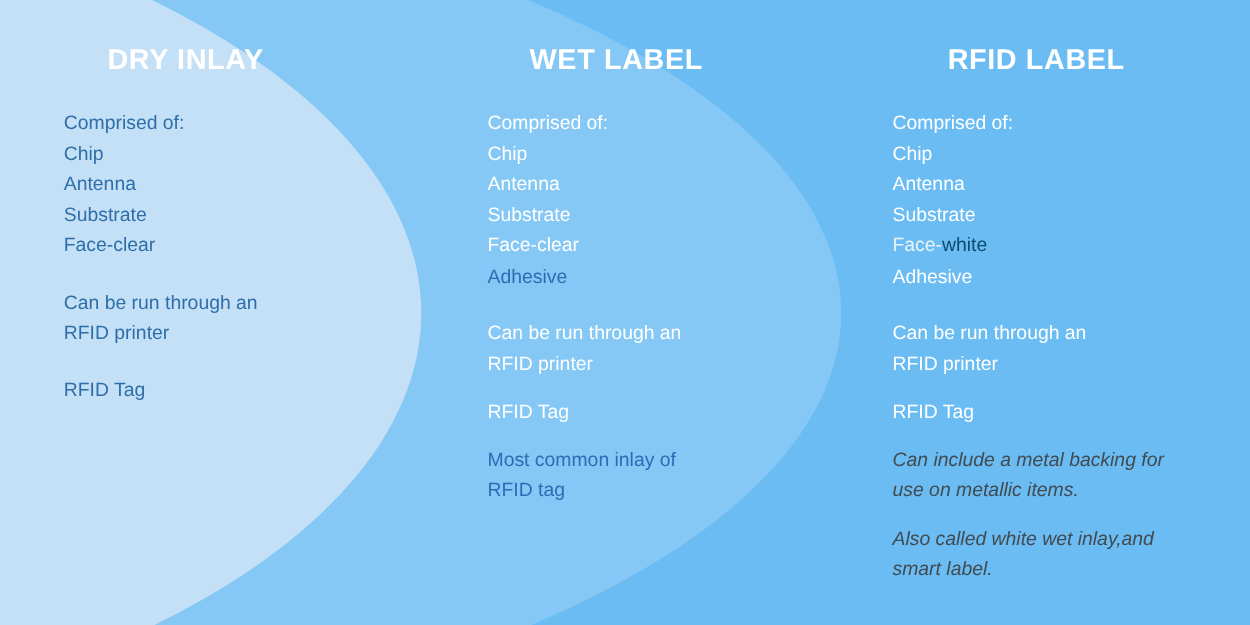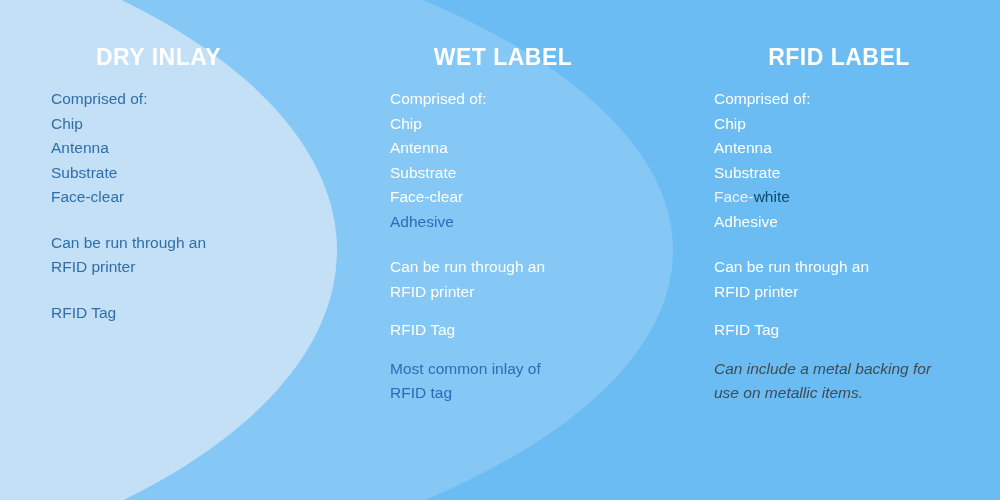--- a/index.html
+++ b/index.html
@@ -57,21 +57,21 @@
   .col-1 { width: 340px; padding-left: 51px; }
   .col-2 { width: 340px; padding-left: 50px; }
   .col-3 { width: 320px; padding-left: 34px; }
 
   .col-title {
     font-size: 23px;
     font-weight: bold;
     color: #ffffff;
     letter-spacing: 0.5px;
     text-align: center;
-    margin: 14px;
+    margin: 4px;
     padding: 0;
     position: absolute;
     top: 30px;
     left: 0;
     width: 100%;
     box-sizing: border-box;
   }
   .col-1 .col-title { padding-right: 51px; padding-left: 0; }
   .col-2 .col-title { padding-right: 42px; padding-left: 0; }
   .col-3 .col-title { padding-right: 30px; padding-left: 0; }
@@ -163,17 +163,18 @@
         <div class="line"><span class="t-dimwhite">Face-</span><span class="t-greyish">white</span></div>
         <div class="line t-white">Adhesive</div>
         <div class="gap-lg"></div>
         <div class="line t-white">Can be run through an</div>
         <div class="line t-white">RFID printer</div>
         <div class="gap-sm"></div>
         <div class="line t-white">RFID Tag</div>
         <div class="gap-sm"></div>
         <div class="para t-dark" style="width:245px;">Can include a metal backing for use on metallic items.</div>
         <div class="gap-sm"></div>
+        <div class="para t-dark" style="width:250px;">Also called white wet inlay,and smart label.</div>
       </div>
     </div>
 
   </div>
 </div>
 
 </body></html>

